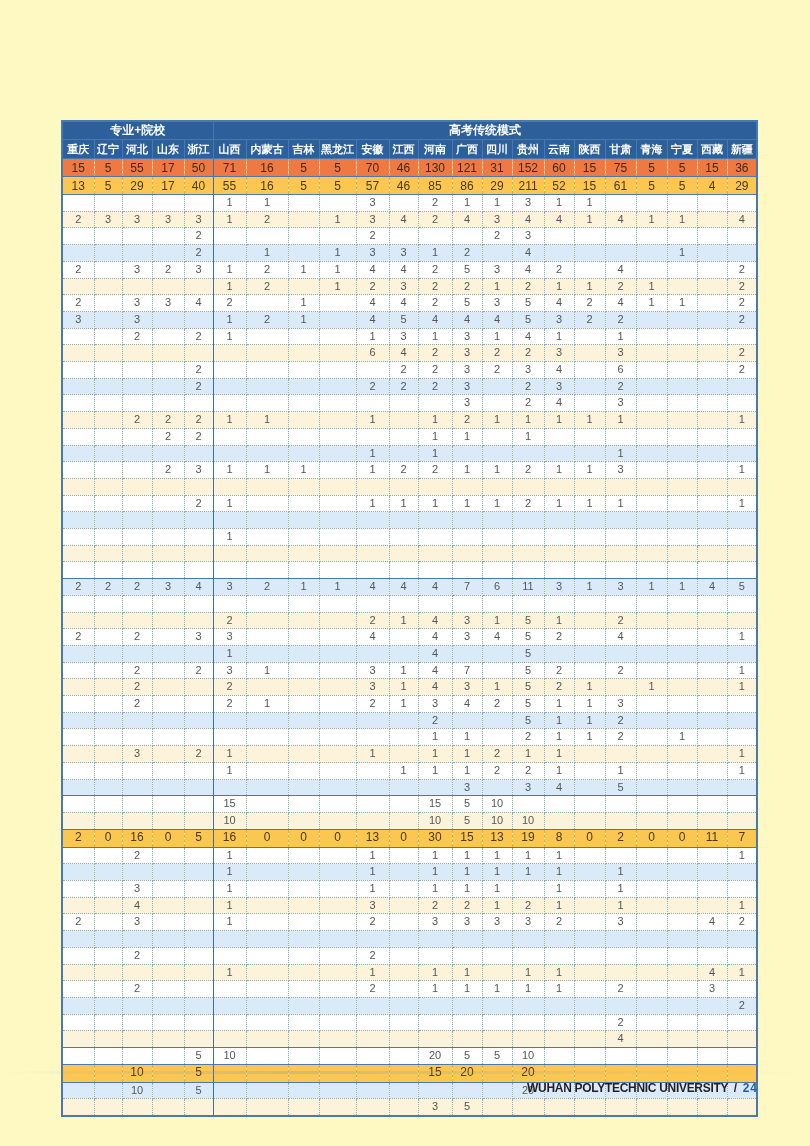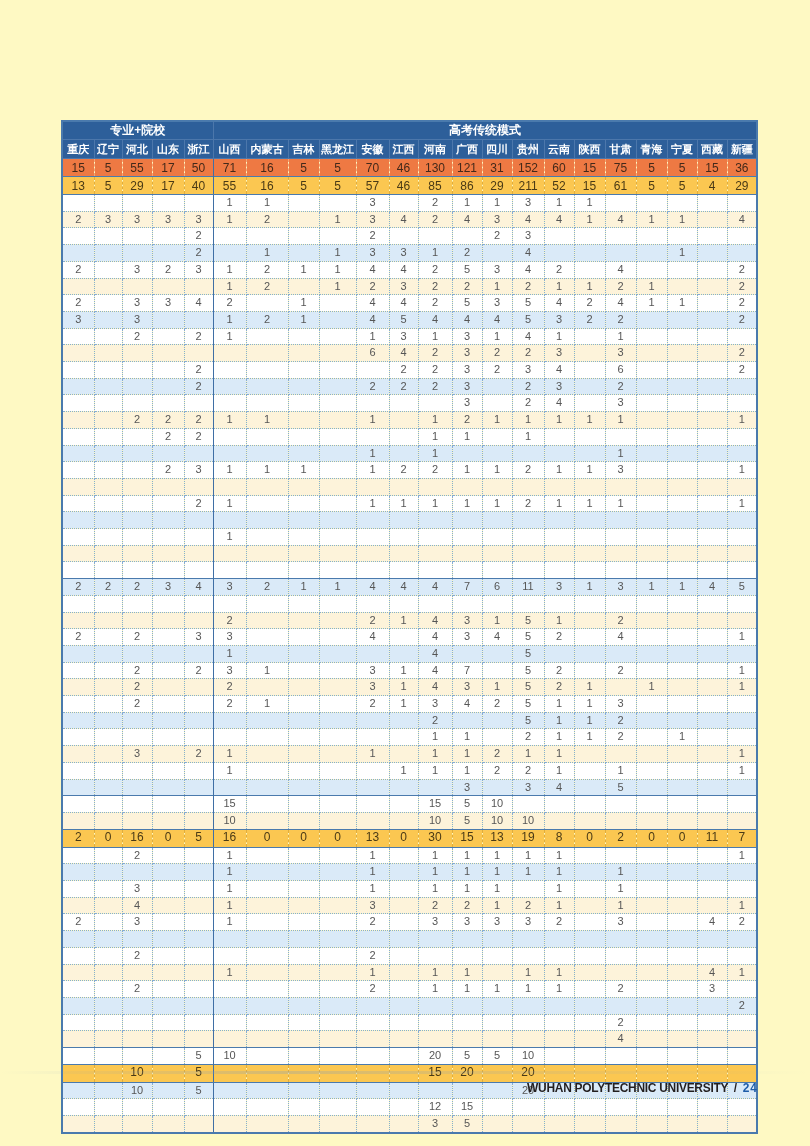--- a/index.html
+++ b/index.html
@@ -1474,44 +1474,20 @@
             <td></td>
             <td>20</td>
             <td></td>
             <td></td>
             <td></td>
             <td></td>
             <td></td>
             <td></td>
             <td></td>
           </tr>
-          <tr class="w">
-            <td></td>
-            <td></td>
-            <td></td>
-            <td></td>
-            <td></td>
-            <td class="g"></td>
-            <td></td>
-            <td></td>
-            <td></td>
-            <td></td>
-            <td></td>
-            <td>12</td>
-            <td>15</td>
-            <td></td>
-            <td></td>
-            <td></td>
-            <td></td>
-            <td></td>
-            <td></td>
-            <td></td>
-            <td></td>
-            <td></td>
-          </tr>
           <tr class="c">
             <td></td>
             <td></td>
             <td></td>
             <td></td>
             <td></td>
             <td class="g"></td>
             <td></td>
             <td></td>
             <td></td>

